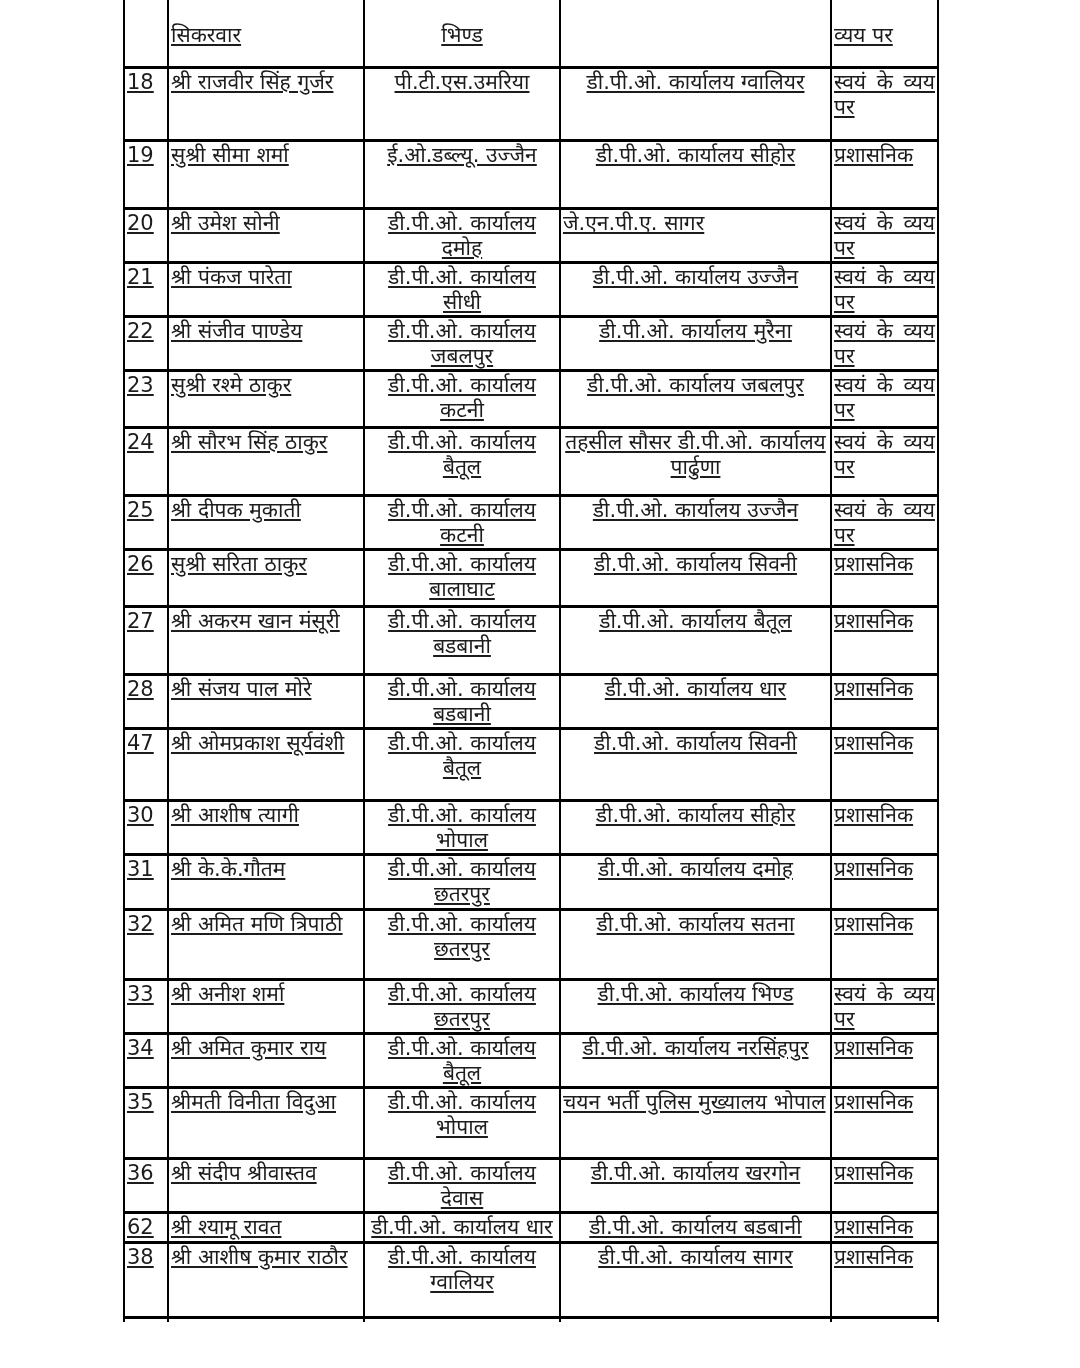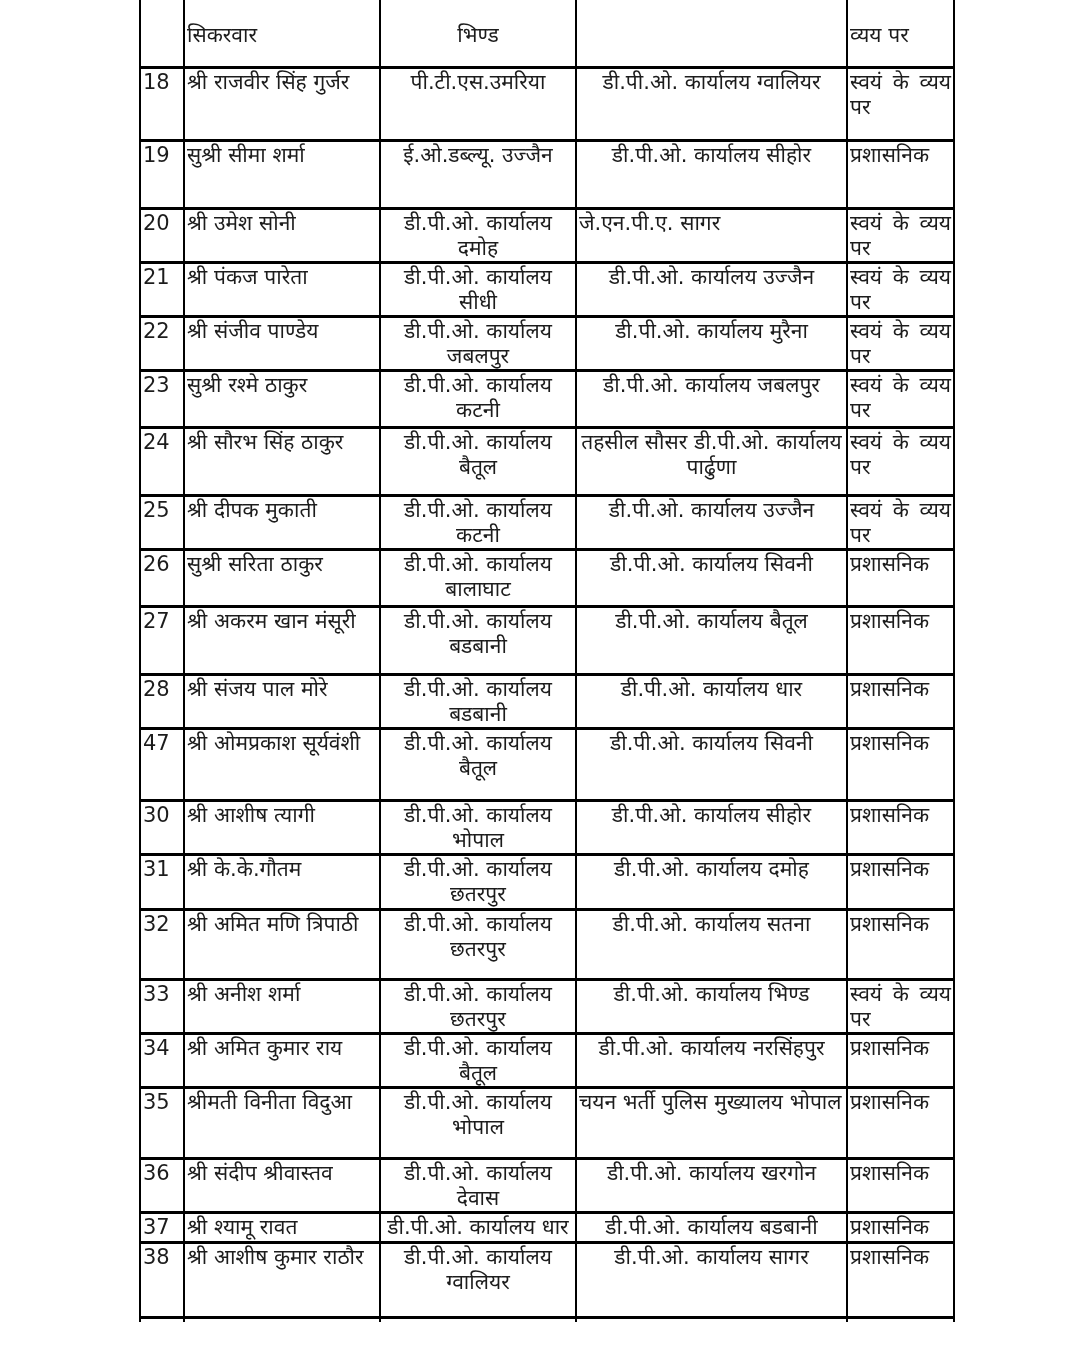--- a/index.html
+++ b/index.html
@@ -16,24 +16,25 @@
     position:relative;
     width:1080px;
     height:1368px;
     background:var(--paper);
     overflow:hidden;
     font-family:"DejaVu Sans", sans-serif;
     color:var(--ink);
   }
   table.doc-table{
     position:absolute;
-    left:139px;
+    left:123px;
     top:0;
     border-collapse:collapse;
     table-layout:fixed;
+    text-decoration:underline;
   }
   .doc-table td{
     border:2px solid var(--line);
     border-top-width:3px;
     border-bottom-width:3px;
     vertical-align:top;
     font-size:21px;
     line-height:25px;
     color:var(--ink);
     padding:1px 2px 0 2px;
@@ -197,21 +198,21 @@
     <td class="c5">प्रशासनिक</td>
   </tr>
         <tr style="height: 52px;">
     <td class="c1">36</td>
     <td class="c2">श्री संदीप श्रीवास्तव</td>
     <td class="c3">डी.पी.ओ. कार्यालय देवास</td>
     <td class="c4">डी.पी.ओ. कार्यालय खरगोन</td>
     <td class="c5">प्रशासनिक</td>
   </tr>
         <tr style="height: 30px;">
-    <td class="c1">37</td>
+    <td class="c1">62</td>
     <td class="c2">श्री श्यामू रावत</td>
     <td class="c3 nowrap">डी.पी.ओ. कार्यालय धार</td>
     <td class="c4">डी.पी.ओ. कार्यालय बडबानी</td>
     <td class="c5">प्रशासनिक</td>
   </tr>
         <tr style="height: 75px;">
     <td class="c1">38</td>
     <td class="c2">श्री आशीष कुमार राठौर</td>
     <td class="c3">डी.पी.ओ. कार्यालय ग्वालियर</td>
     <td class="c4">डी.पी.ओ. कार्यालय सागर</td>

